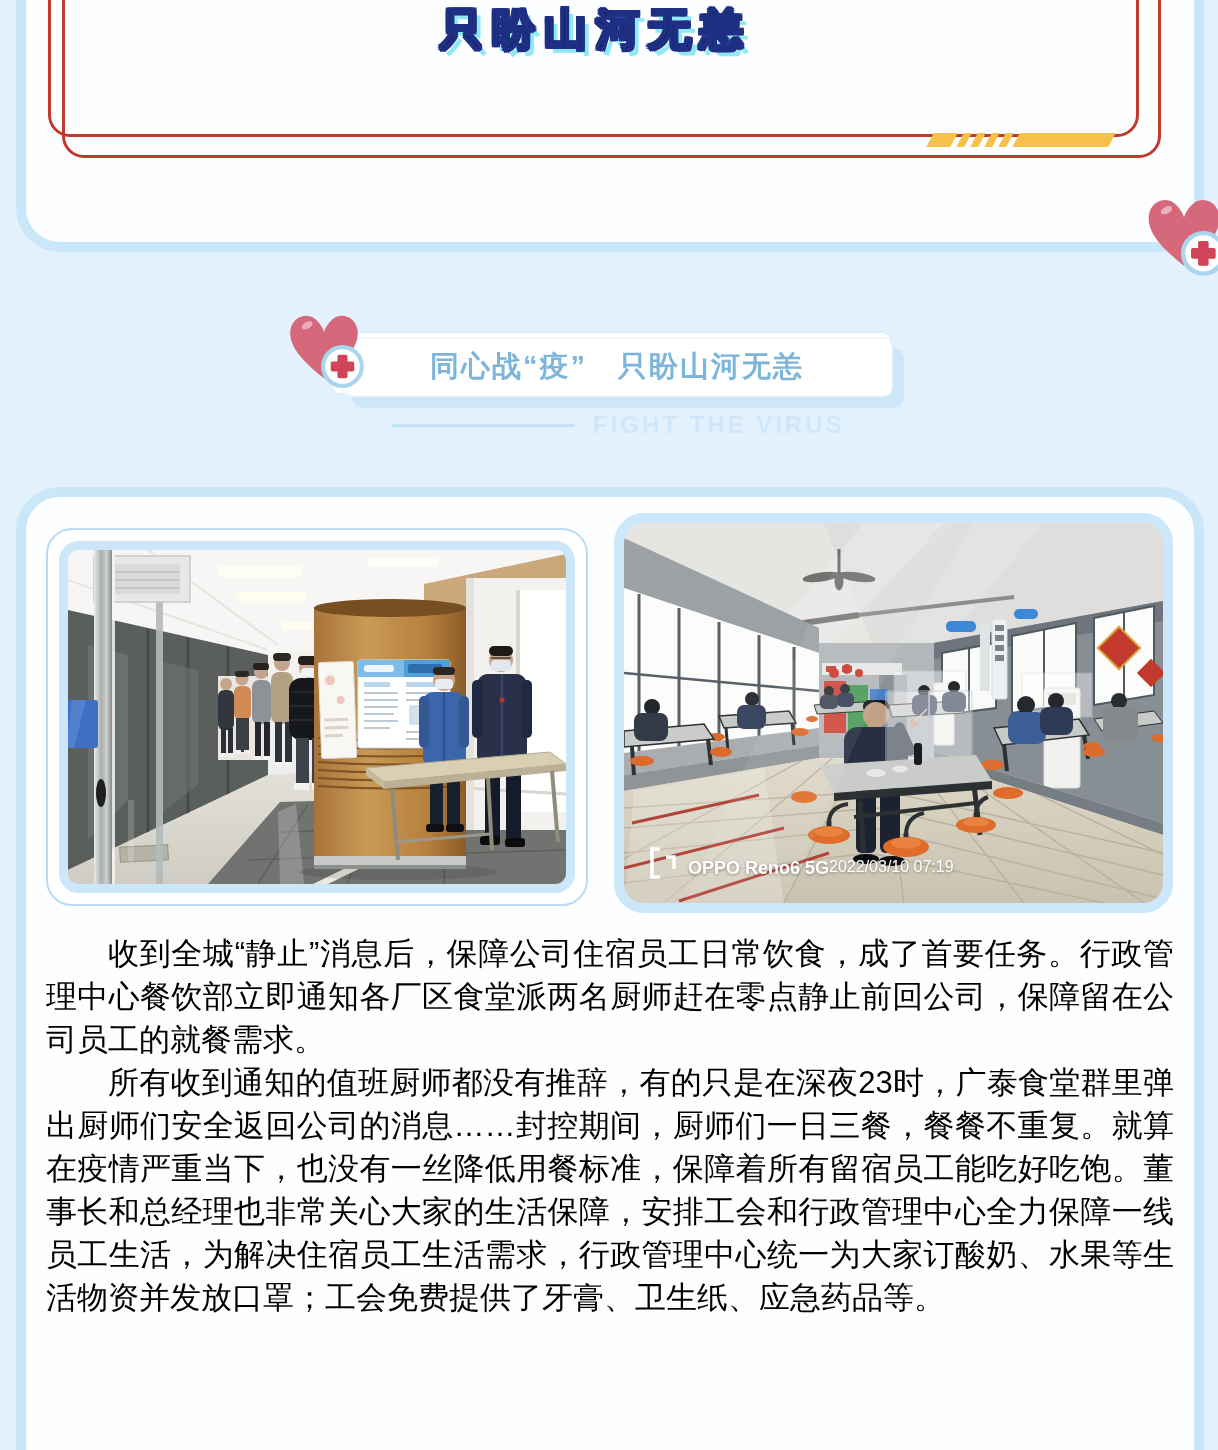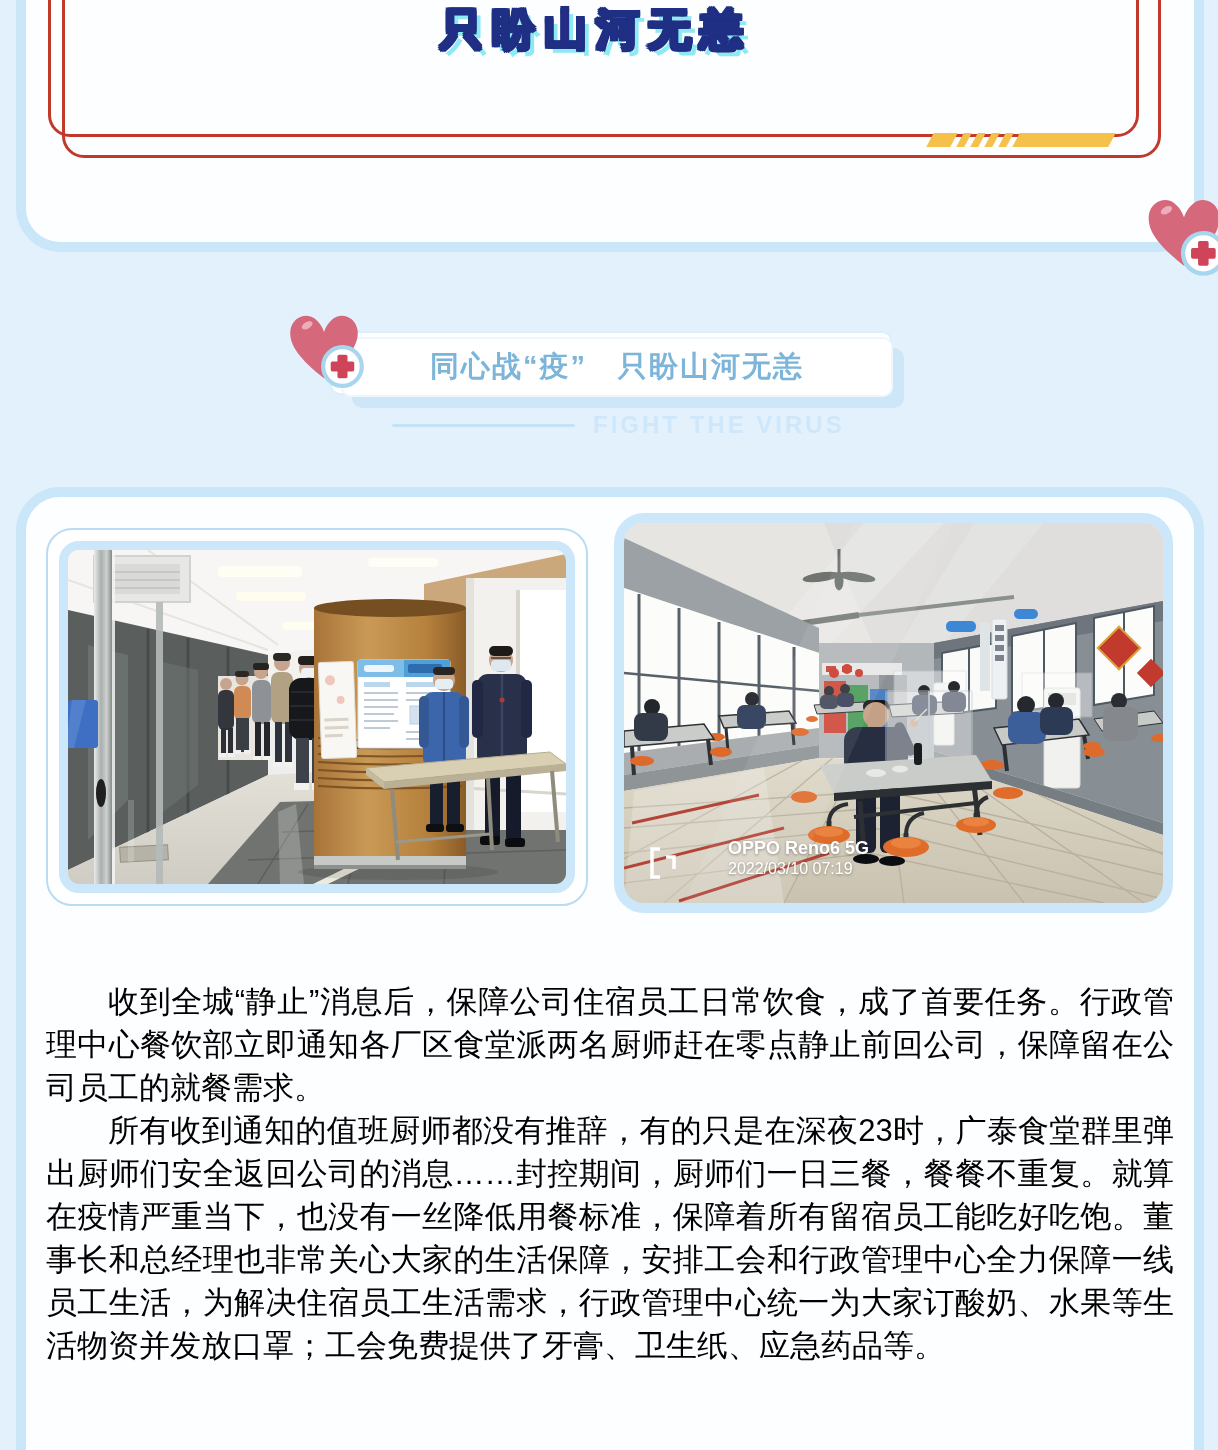--- a/index.html
+++ b/index.html
@@ -13,21 +13,21 @@
   .hero-card {
     position:absolute; left:16px; top:-50px; width:1188px; height:302px;
     background:#fdfeff; border:10px solid #c9e7f9; border-radius:44px; z-index:1;
   }
   .red-frame { position:absolute; border:3px solid #c0392b; border-radius:22px; background:transparent; z-index:4; }
   .red-frame-a { left:48px; top:-40px; width:1091px; height:177px; }
   .red-frame-b { left:62px; top:-28px; width:1099px; height:186px; }
   .hero-title { position:absolute; left:16px; top:6px; width:1160px; text-align:center; z-index:6; }
   .hero-line {
     font-size:43px; line-height:47px; font-weight:800; letter-spacing:9px;
-    color:#4c1d95; -webkit-text-stroke:1.5px #1e2f84;
+    color:#0f172a; -webkit-text-stroke:1.5px #1e2f84;
     text-shadow:
       -2px -2px 0 #1e2f84, 2px -2px 0 #1e2f84, -2px 2px 0 #1e2f84, 2px 2px 0 #1e2f84,
       -2px 0 0 #1e2f84, 2px 0 0 #1e2f84, 0 -2px 0 #1e2f84, 0 2px 0 #1e2f84,
       6px 6px 0 #8deaf2;
   }
   .yellow-decor { position:absolute; left:930px; top:133px; height:14px; display:flex; gap:6px; z-index:5; }
   .yellow-decor i { display:block; height:14px; background:#f5c14a; transform:skewX(-28deg); }
   .yellow-decor .w1 { width:24px; } .yellow-decor .ws { width:8px; } .yellow-decor .w6 { width:96px; }
   .heartcross { position:absolute; z-index:7; }
   #hc1 { left:1140px; top:190px; width:88px; height:88px; }
@@ -61,27 +61,27 @@
   }
   .photo-right {
     position:absolute; left:614px; top:513px; width:559px; height:400px;
     border:10px solid #cbe7f9; border-radius:30px; overflow:hidden; background:#eee; z-index:2;
   }
   .scene { display:block; width:100%; height:100%; }
   .wm {
     position:absolute; left:26px; bottom:24px; display:flex; align-items:flex-end; gap:12px;
     color:#ffffff; text-shadow:0 1px 3px rgba(0,0,0,.35); z-index:3;
   }
-  .wm-lines { display:flex; flex-direction:column; line-height:1.25;margin-left:40px; }
+  .wm-lines { display:flex; flex-direction:row; line-height:1.25; }
   .wm-model { font-size:18px; font-weight:700; }
   .wm-date { font-size:16px; font-weight:400; }
   
   .article {
     position:absolute; left:46px; top:932px; width:1128px; z-index:2;
-    font-size:31px; line-height:43px; color:#000; text-align:justify;margin-top:48px;
+    font-size:31px; line-height:43px; color:#000; text-align:justify;
   }
   .article p { text-indent:2em; }
 </style>
 </head>
 <body>
 
 <div class="page">
 
   <svg width="0" height="0" style="position:absolute" aria-hidden="true">
     <defs>

